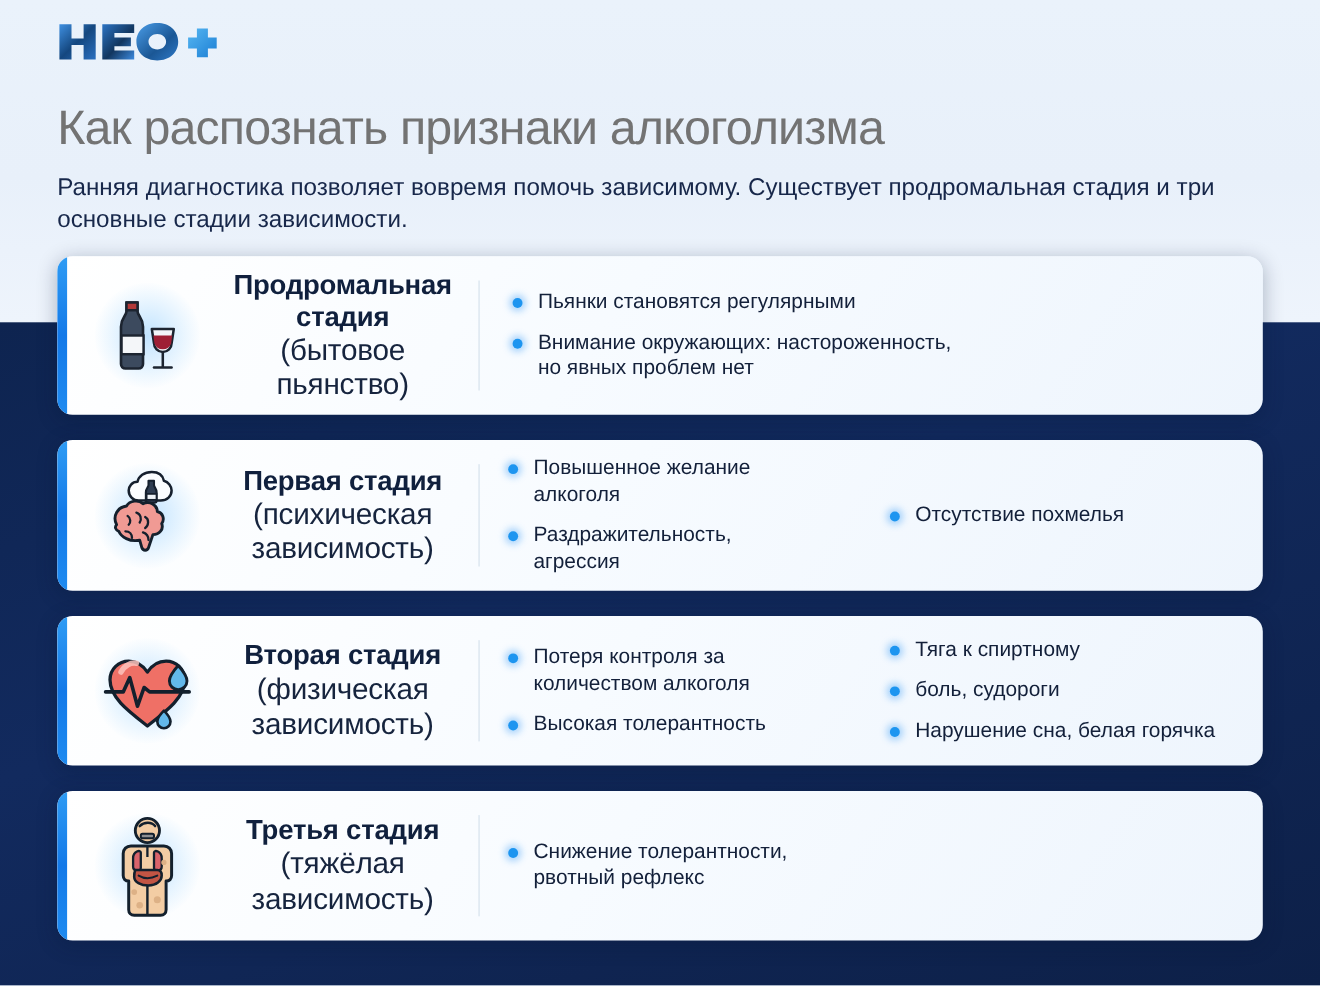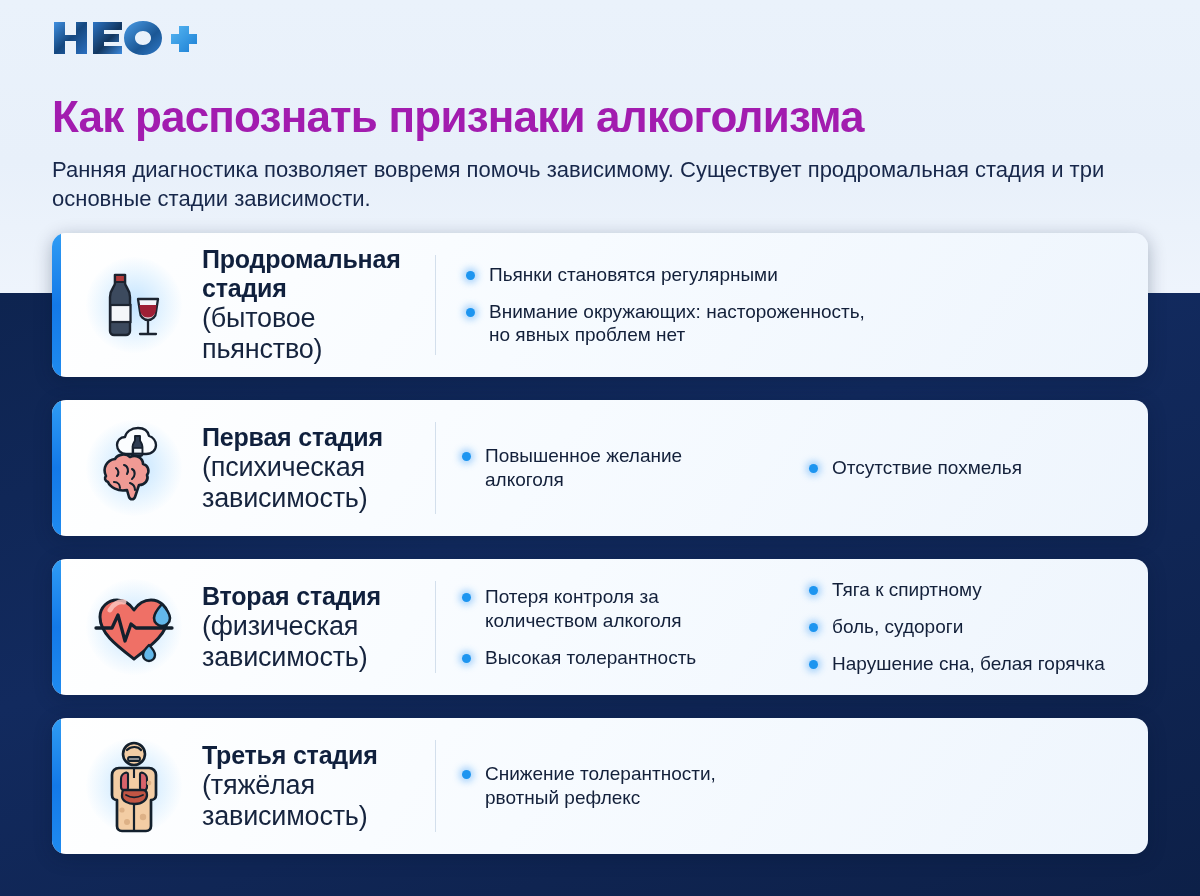--- a/index.html
+++ b/index.html
@@ -49,23 +49,23 @@
     align-items: center;
     height: 44px;
     margin-bottom: 12px;
     user-select: none;
   }
   .logo svg { display: block; }
 
   .page-title {
     font-size: 44px;
     line-height: 1.06;
-    font-weight: 700;
+    font-weight: 400;
     letter-spacing: -0.8px;
-    color: #a21caf;
+    color: #737373;
     margin-bottom: 14px;
     white-space: nowrap;
     margin-top: 34px;
   }
 
   .page-subtitle {
     font-size: 22px;
     line-height: 1.32;
     font-weight: 400;
     color: #17274a;
@@ -117,21 +117,21 @@
   .stage-icon::after {
     content: "";
     position: absolute;
     width: 96px; height: 96px;
     border-radius: 50%;
     background: radial-gradient(circle, rgba(110,190,255,0.42) 0%, rgba(150,210,255,0.16) 52%, rgba(255,255,255,0) 72%);
     z-index: 0;
   }
   .stage-icon svg { position: relative; z-index: 1; display: block; }
 
-  .stage-label { line-height: 1.16; }
+  .stage-label { line-height: 1.16; text-align: center; }
   .stage-name {
     font-size: 25px;
     font-weight: 700;
     color: #10203d;
     letter-spacing: -0.2px;
   }
   .stage-sub {
     font-size: 27px;
     font-weight: 400;
     color: #16243e;
@@ -288,20 +288,24 @@
           <div class="stage-sub">(психическая зависимость)</div>
         </div>
       </div>
       <div class="card-divider"></div>
       <div class="card-body">
         <div class="bullet-col">
           <div class="bullet">
             <span>Повышенное желание</span>
             <span class="cont">алкоголя</span>
           </div>
+          <div class="bullet">
+            <span>Раздражительность,</span>
+            <span class="cont">агрессия</span>
+          </div>
         </div>
         <div class="bullet-col">
           <div class="bullet">
             <span>Отсутствие похмелья</span>
           </div>
         </div>
       </div>
     </div>
 
     <div class="stage-card">

